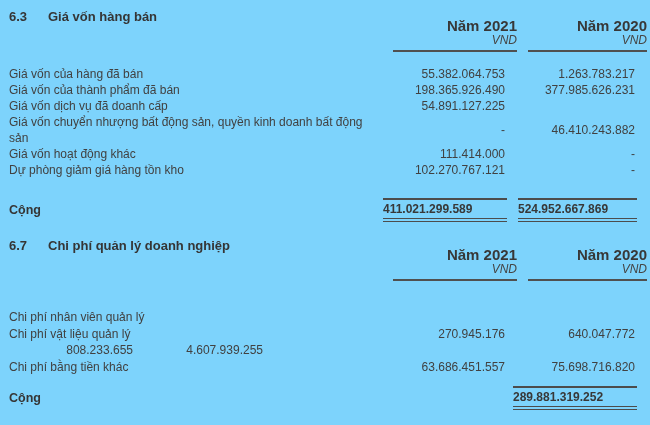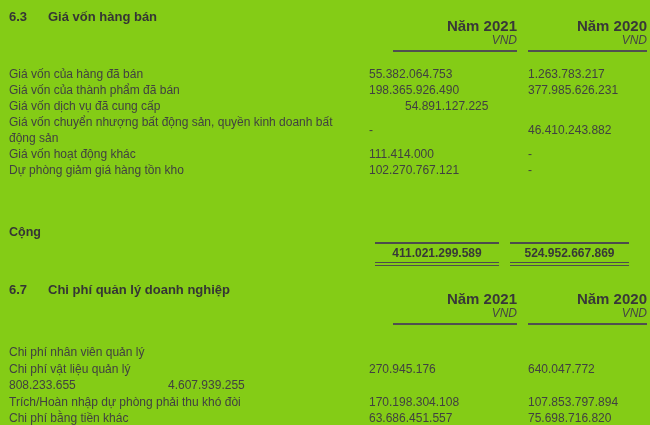--- a/index.html
+++ b/index.html
@@ -1,19 +1,19 @@
 <!DOCTYPE html>
 <html><head>
 <meta charset="utf-8">
 <style>
   html,body{margin:0;padding:0;background:#fff;}
   .page{
     position:relative;
     width:650px;height:425px;
-    background:#84cc16;
+    background:#7dd3fc;
     font-family:"Liberation Sans","DejaVu Sans",sans-serif;
     font-size:12px;
     color:#414141;
     box-sizing:border-box;
     padding-top:9px;
     overflow:hidden;
   }
   .section-heading{
     display:flex;
     font-weight:bold;
@@ -39,49 +39,47 @@
   .colh.c2{width:119px;margin-left:11px;}
   .colh .year{font-weight:bold;font-size:15px;color:#383838;line-height:14px;}
   .colh .unit{font-style:italic;line-height:14px;color:#454545;}
   .rows{margin-top:14px;}
   .row{
     display:flex;
     align-items:center;
     padding-left:9px;
     padding-right:3px;
     line-height:16px;
-    gap:24px;
   }
   .rows.s2 .row{line-height:16.5px;}
   .row-label{flex:1;max-width:372px;}
-  .val{width:124px;text-align:left;flex:none;align-self:center;}
+  .val{width:124px;text-align:right;flex:none;align-self:center;}
   .val.c2{width:119px;margin-left:11px;}
   .total-row{
     display:flex;
     align-items:center;
     padding-left:9px;
-    padding-right:21px;
+    padding-right:13px;
   }
   .total-label{flex:1;font-weight:bold;color:#353535;font-size:12.5px;}
   .total-val{
     width:124px;flex:none;
-    text-align:center;
+    text-align:left;
     font-weight:bold;
     color:#383838;
     border-top:2px solid #4c4c4c;
     border-bottom:4px double #4c4c4c;
     padding:2px 0 2px;
     line-height:14px;
-    margin-top:44px;
   }
   .total-val.c2{width:119px;margin-left:11px;}
   .t1{margin-top:20px;}
   .t2{margin-top:11px;}
   .s2-heading{margin-top:16px;}
-  .rows-gap2{margin-top:19px;}
+  .rows-gap2{margin-top:28px;}
 </style>
 </head>
 <body>
 
 <div class="page">
 
   <div>
     <div class="section-heading">
       <span class="heading-num">6.3</span>
       <span>Giá vốn hàng bán</span>
@@ -103,21 +101,21 @@
         <div class="row-label">Giá vốn của hàng đã bán</div>
         <div class="val c1">55.382.064.753</div>
         <div class="val c2">1.263.783.217</div>
       </div>
       <div class="row">
         <div class="row-label">Giá vốn của thành phẩm đã bán</div>
         <div class="val c1">198.365.926.490</div>
         <div class="val c2">377.985.626.231</div>
       </div>
       <div class="row">
-        <div class="row-label">Giá vốn dịch vụ đã cung cấp</div>
+        <div class="row-label">Giá vốn dịch vụ đã doanh cấp</div>
         <div class="val c1">54.891.127.225</div>
       </div>
       <div class="row">
         <div class="row-label">Giá vốn chuyển nhượng bất động sản, quyền kinh doanh bất động sản</div>
         <div class="val c1">-</div>
         <div class="val c2">46.410.243.882</div>
       </div>
       <div class="row">
         <div class="row-label">Giá vốn hoạt động khác</div>
         <div class="val c1">111.414.000</div>
@@ -161,25 +159,20 @@
       <div class="row">
         <div class="row-label">Chi phí vật liệu quản lý</div>
         <div class="val c1">270.945.176</div>
         <div class="val c2">640.047.772</div>
       </div>
       <div class="row">
         <div class="val c1">808.233.655</div>
         <div class="val c2">4.607.939.255</div>
       </div>
       <div class="row">
-        <div class="row-label">Trích/Hoàn nhập dự phòng phải thu khó đòi</div>
-        <div class="val c1">170.198.304.108</div>
-        <div class="val c2">107.853.797.894</div>
-      </div>
-      <div class="row">
         <div class="row-label">Chi phí bằng tiền khác</div>
         <div class="val c1">63.686.451.557</div>
         <div class="val c2">75.698.716.820</div>
       </div>
     </div>
 
     <div class="total-row t2">
       <div class="total-label">Cộng</div>
       <div class="total-val c1">289.881.319.252</div>
     </div>

